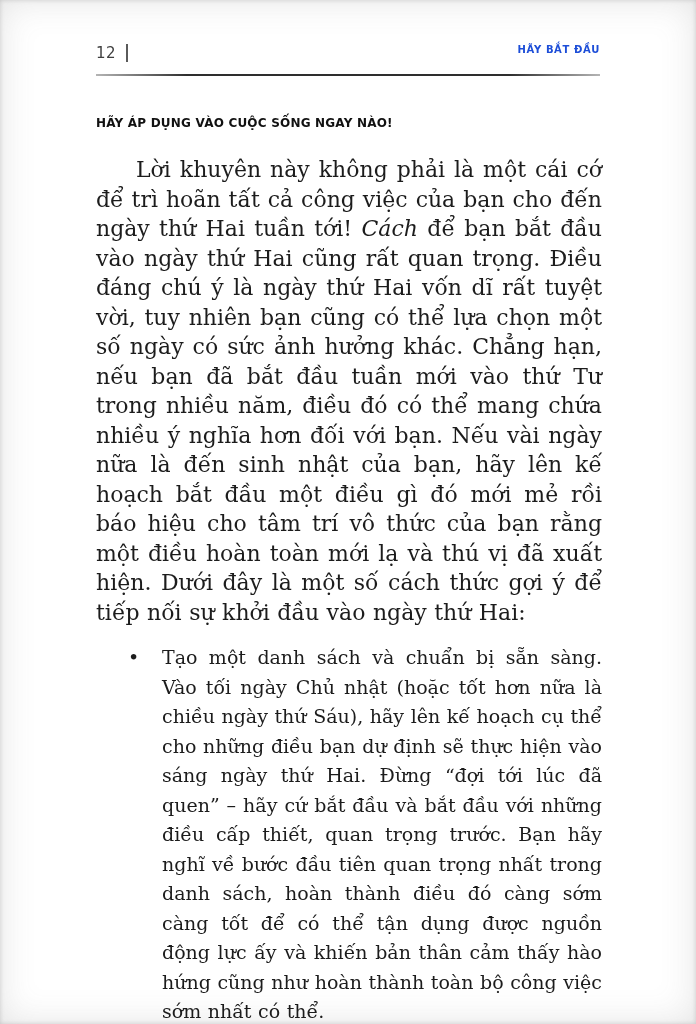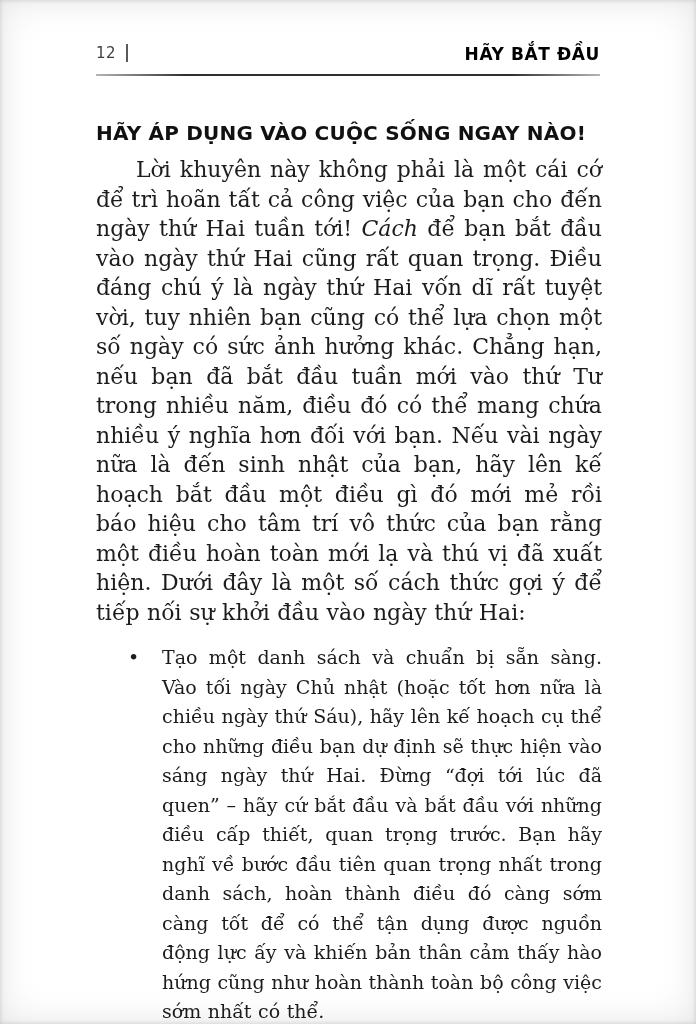--- a/index.html
+++ b/index.html
@@ -38,41 +38,41 @@
     font-size: 15px;
     color: #3f3f3f;
     letter-spacing: 0.5px;
   }
   .page-number-bar {
     width: 2px;
     height: 18px;
     background: #5a5a5a;
   }
   .header-title {
-    font-size: 17px;
+    font-size: 10px;
     font-weight: bold;
-    color: #000000;
+    color: #1d4ed8;
     letter-spacing: 0.6px;
   }
   .header-rule {
     position: absolute;
     top: 74px;
     left: 96px;
     right: 96px;
     height: 2px;
     background: linear-gradient(to right, #b5b5b5, #2e2e2e 18%, #2e2e2e 82%, #b5b5b5);
   }
   .chapter-heading {
     position: absolute;
     top: 108px;
     left: 96px;
     right: 96px;
     font-family: "DejaVu Sans", "Liberation Sans", sans-serif;
     font-weight: bold;
-    font-size: 20px;
+    font-size: 12px;
     letter-spacing: 0.2px;
     color: #111111;
   }
   .body-copy {
     position: absolute;
     top: 155px;
     left: 96px;
     width: 506px;
   }
   .para {

